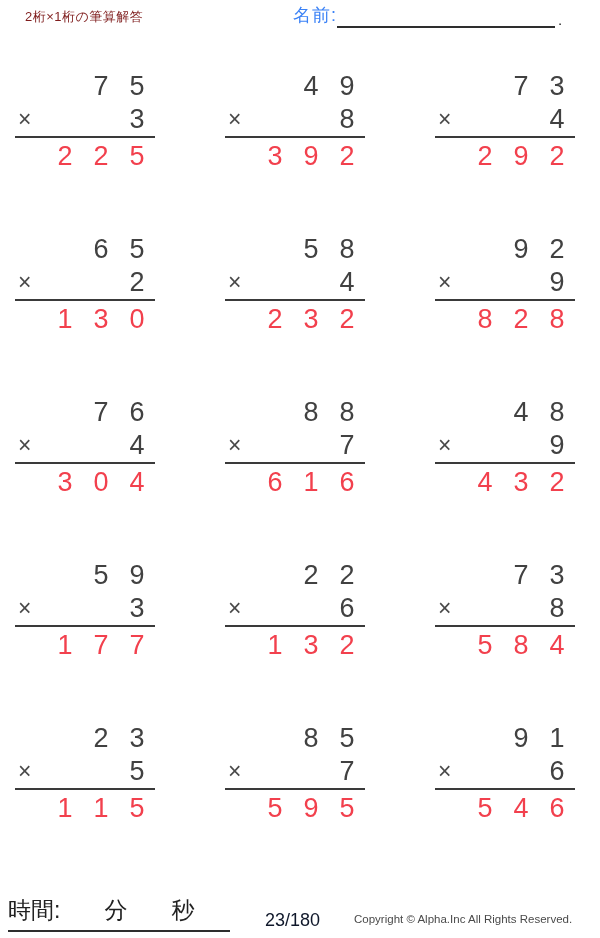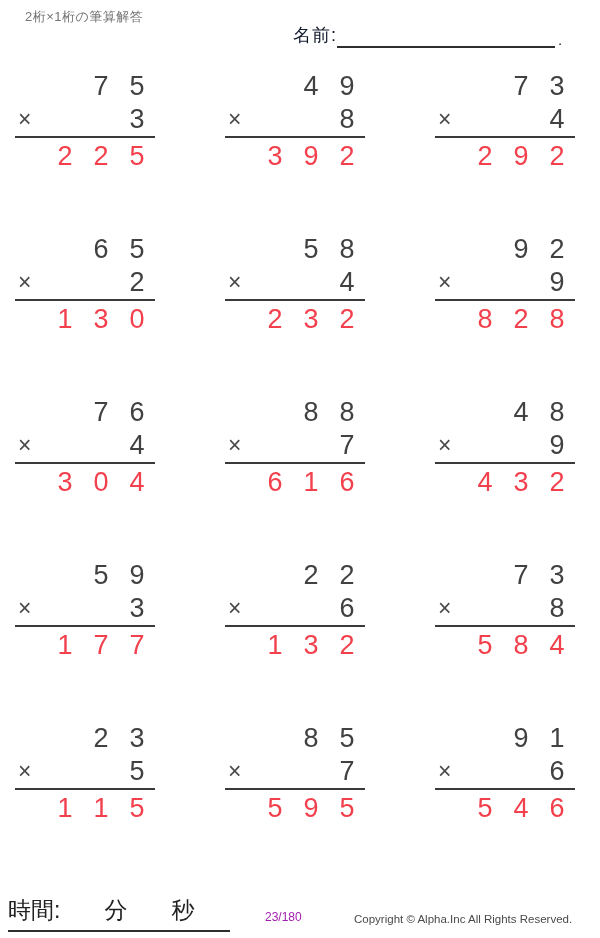--- a/index.html
+++ b/index.html
@@ -6,25 +6,25 @@
   html,body { background:#ffffff; }
   body {
     width:600px; height:938px;
     font-family:"Liberation Sans","DejaVu Sans",sans-serif;
     color:#3c3c3c;
   }
   .page { position:relative; width:600px; height:938px; background:#ffffff; overflow:hidden; }
 
   .title {
     position:absolute; left:25px; top:8px;
-    font-size:13px; color:#737373; letter-spacing:0.5px;
+    font-size:13px; color:#7f1d1d; letter-spacing:0.5px;
   }
 
   .name-block { position:absolute; left:293px; top:3px; display:flex; align-items:flex-end; }
-  .name-label { font-size:18px; color:#0f172a; padding-bottom:1px; letter-spacing:1px;margin-top:20px; }
+  .name-label { font-size:18px; color:#3b82f6; padding-bottom:1px; letter-spacing:1px; }
   .name-line { width:218px; height:23px; border-bottom:2px solid #2e2e2e; }
   .name-period { font-size:15px; color:#222; margin-left:3px; }
 
   .grid {
     position:absolute; left:15px; top:70px; width:570px;
     display:grid; grid-template-columns:repeat(3,140px);
     column-gap:70px; row-gap:61px;
   }
   .prob { width:140px; }
   .prow { display:flex; height:33px; align-items:center; }
@@ -39,21 +39,21 @@
 
   .time-block {
     position:absolute; left:8px; top:895px;
     display:flex; align-items:flex-end;
     width:222px; border-bottom:2px solid #2e2e2e;
     padding-bottom:4px; font-size:23px; color:#222;
   }
   .minutes-label { margin-left:44px; }
   .seconds-label { margin-left:44px; }
 
-  .page-number { position:absolute; left:265px; top:910px; font-size:12px; color:#a21caf; }
+  .page-number { position:absolute; left:265px; top:910px; font-size:18px; color:#0f172a; }
   .copyright  { position:absolute; left:354px; top:913px; font-size:11.5px; color:#4a4a4a; }
 </style>
 </head>
 <body>
 
 <div class="page">
 
   <div class="title">2桁×1桁の筆算解答</div>
 
   <div class="name-block">

